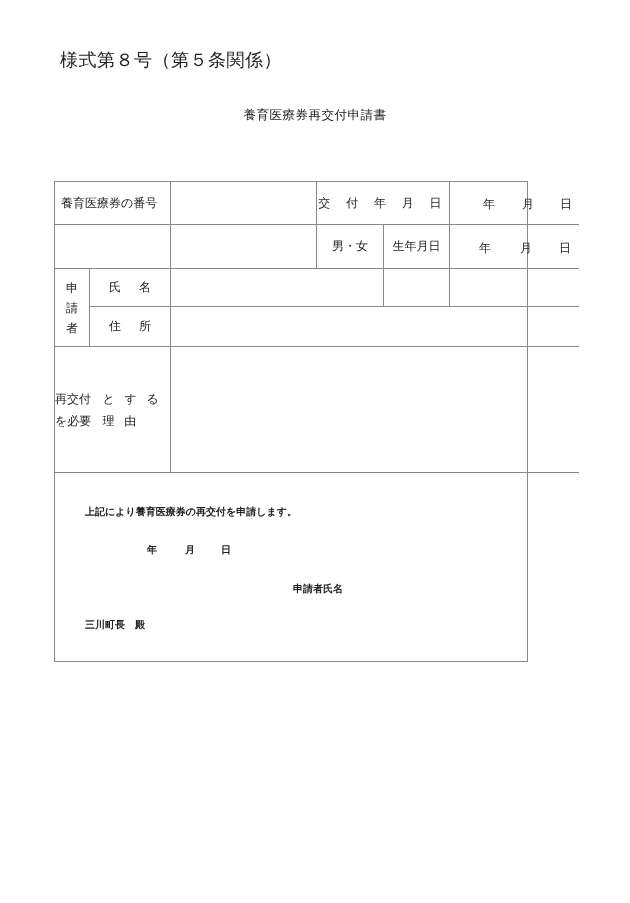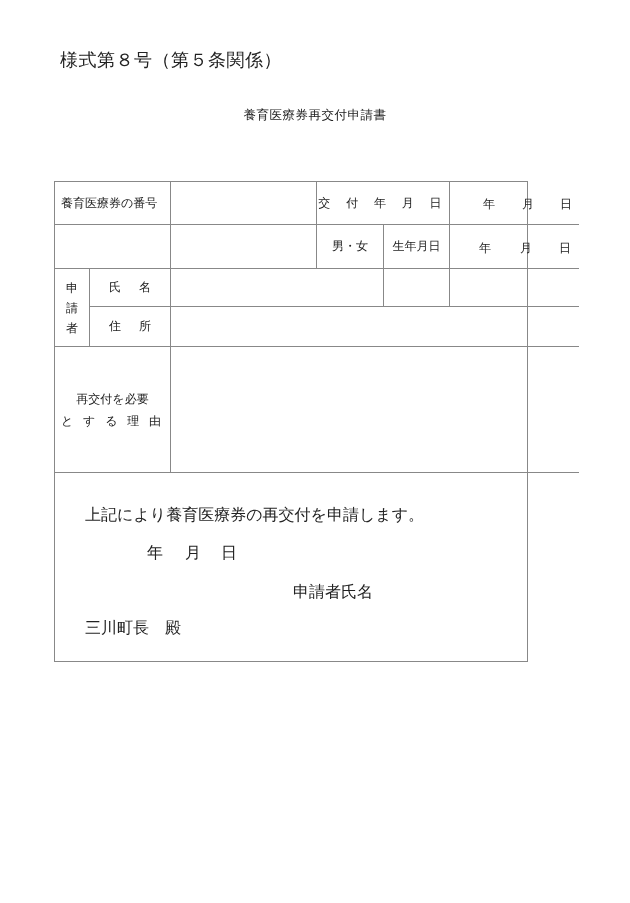--- a/index.html
+++ b/index.html
@@ -9,21 +9,21 @@
   .form-code { left: 60px; top: 48px; font-size: 18px; letter-spacing: 0.5px; }
   .doc-title { left: 0; width: 630px; top: 107px; text-align: center; font-size: 12.5px; letter-spacing: 0.5px; }
   .frame { left: 54px; top: 141px; width: 474px; height: 481px; border: 1px solid #888; box-sizing: border-box; margin-top: 40px; }
   .hl { position: absolute; height: 0; border-top: 1px solid #888; }
   .vl { position: absolute; width: 0; border-left: 1px solid #888; }
   .cell { position: absolute; display: flex; align-items: center; justify-content: center;
           font-size: 12px; box-sizing: border-box; }
   .field { position: absolute; box-sizing: border-box; }
   .spread { letter-spacing: 6px; }
   .lbl-left { justify-content: flex-start; padding-left: 6px; }
-  .body-text { font-size: 16px; }
+  .body-text { font-size: 10px; font-weight: bold; }
 </style>
 </head>
 <body>
 
 <div class="abs form-code">様式第８号（第５条関係）</div>
 <div class="abs doc-title">養育医療券再交付申請書</div>
 
 <div class="abs frame">
 
   <div class="hl" style="left:0; width:524px; top:42px;"></div>
@@ -67,21 +67,21 @@
   </div>
   <div class="field" style="left:116px; top:87px; width:212px; height:37px;"></div>
   <div class="field" style="left:395px; top:87px; width:129px; height:37px;"></div>
 
   <div class="cell" style="left:35px; top:125px; width:80px; height:39px; justify-content:space-around; padding:0 10px;">
     <span>住</span>
     <span>所</span>
   </div>
   <div class="field" style="left:116px; top:125px; width:408px; height:39px;"></div>
 
-  <div class="cell" style="left:0; top:165px; width:115px; height:125px; flex-direction:column; line-height:22px;">
+  <div class="cell" style="left:0; top:165px; width:115px; height:125px; flex-direction:row; line-height:22px;">
     <span>再交付を必要</span>
     <span style="letter-spacing:3px;">と す る 理 由</span>
   </div>
   <div class="field" style="left:116px; top:165px; width:408px; height:125px;"></div>
 
   <div class="abs body-text" style="left:30px; top:323px;">上記により養育医療券の再交付を申請します。</div>
   <div class="abs body-text" style="left:92px; top:361px;">年</div>
   <div class="abs body-text" style="left:130px; top:361px;">月</div>
   <div class="abs body-text" style="left:166px; top:361px;">日</div>
   <div class="field" style="left:80px; top:355px; width:120px; height:24px;"></div>

